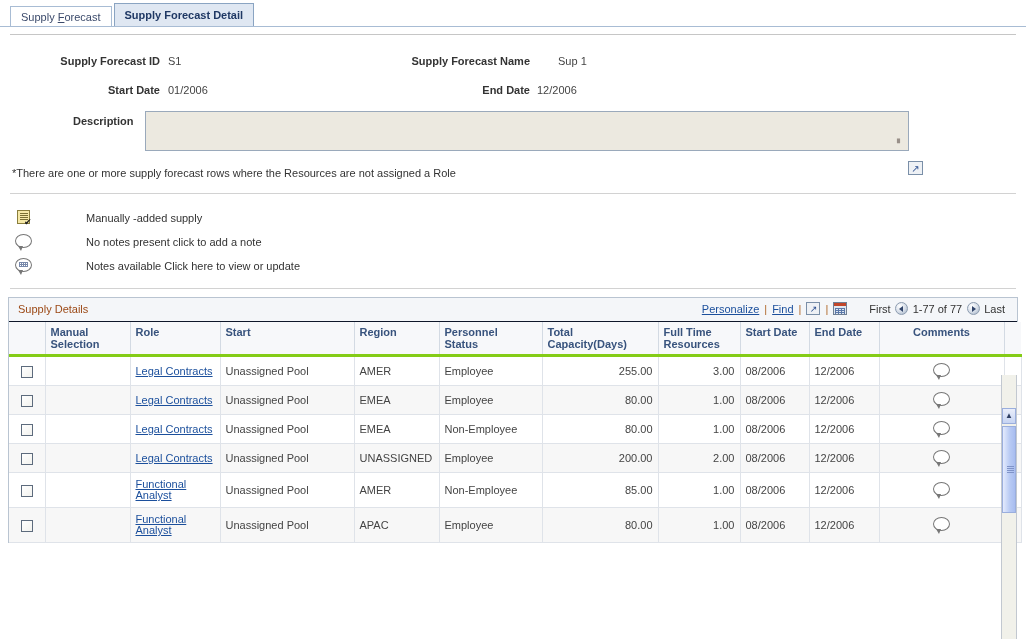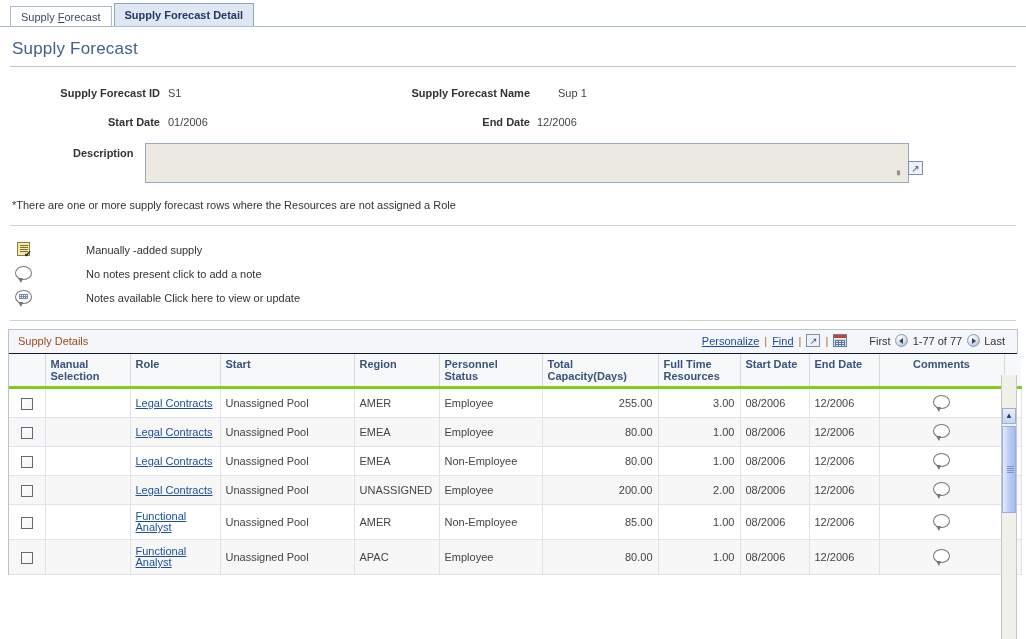--- a/index.html
+++ b/index.html
@@ -449,21 +449,20 @@
 
   <div class="tabbar">
     <div class="tab inactive">
       <span>Supply <span class="accel">F</span>orecast</span>
     </div><div class="tab active">
       <span>Supply Forecast Detail</span>
     </div>
     <div class="tab-underline"></div>
   </div>
 
-  <div class="page-title">Supply Forecast</div>
   <div class="rule"></div>
 
   <div class="fields">
     <div class="fld" style="left:0px;top:12px;width:160px;text-align:right;">
       <span class="lbl">Supply Forecast ID</span>
     </div>
     <div class="fld" style="left:168px;top:12px;">
       <span class="val" style="margin-left:0">S1</span>
     </div>
 

